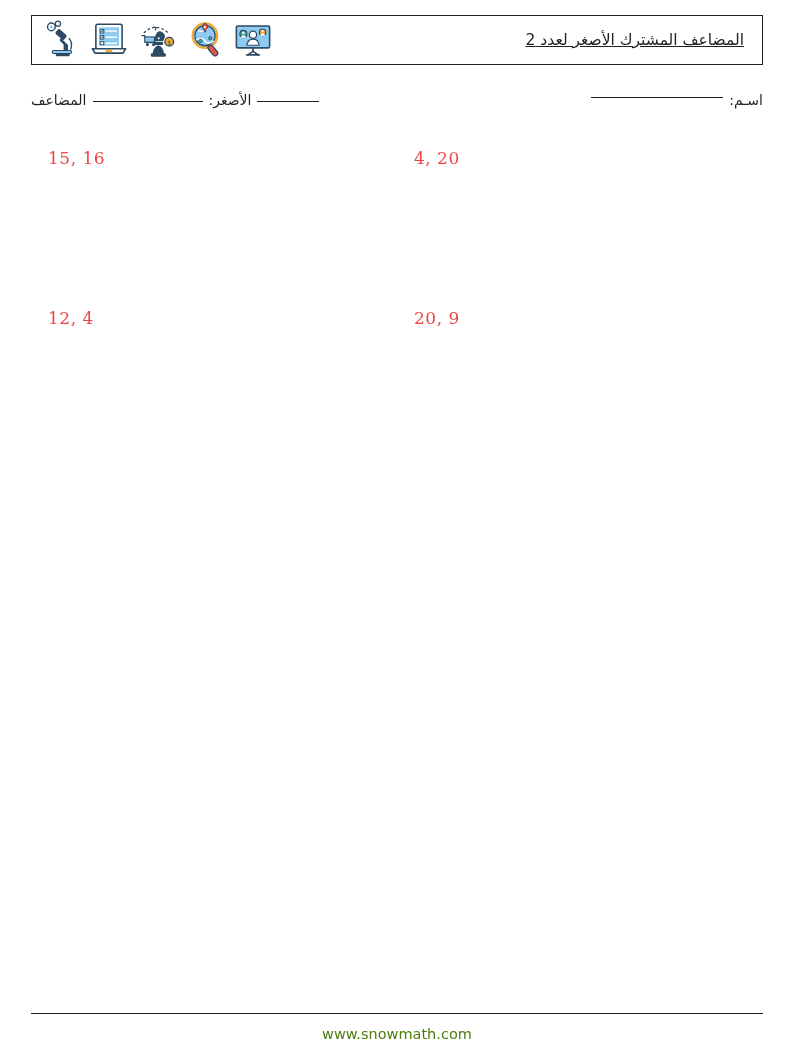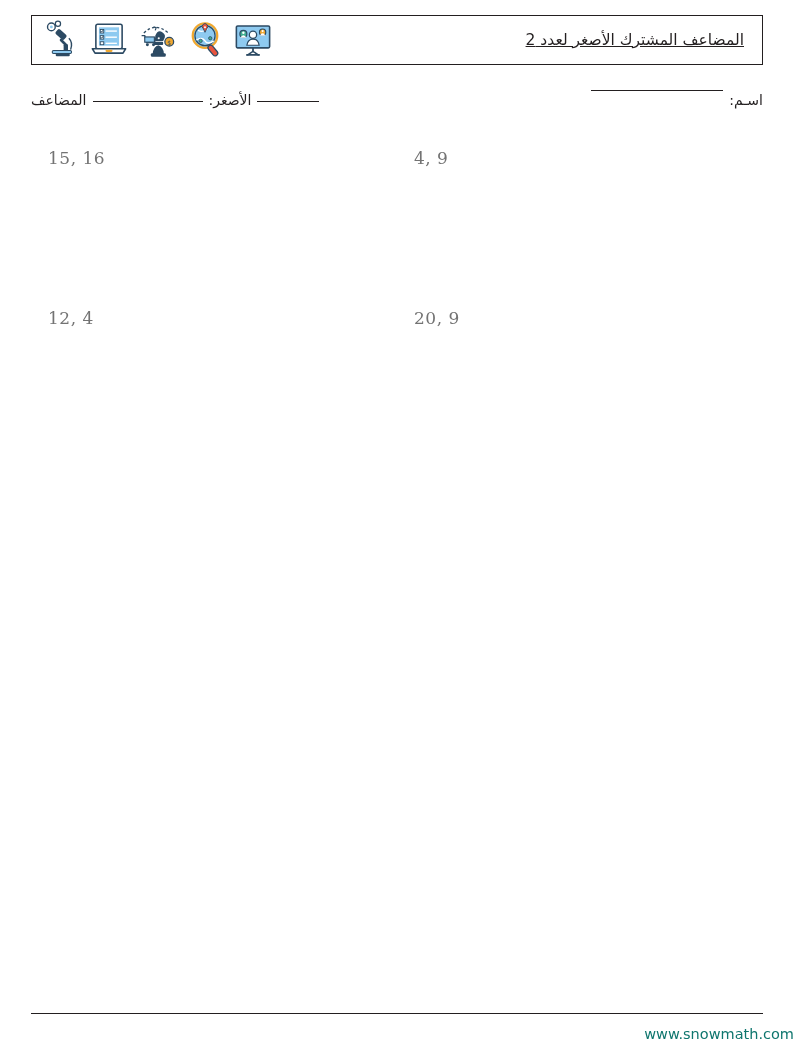--- a/index.html
+++ b/index.html
@@ -74,21 +74,21 @@
   }
   .info-left {
     position: absolute;
     right: 0px;
     top: 0px;
     direction: rtl;
     font-family: "DejaVu Sans", sans-serif;
     font-size: 14px;
     white-space: nowrap;
     display: flex;
-    align-items: flex-start;
+    align-items: center;
     gap: 6px;
   }
   .info-right {
     position: absolute;
     left: 0px;
     top: 0px;
     direction: rtl;
     font-family: "DejaVu Sans", sans-serif;
     font-size: 14px;
     white-space: nowrap;
@@ -132,45 +132,45 @@
   }
   .prow {
     position: relative;
     height: 160px;
   }
   .cell {
     position: absolute;
     top: 8px;
     font-family: "DejaVu Serif", serif;
     font-size: 17px;
-    color: #737373;
+    color: #ef4444;
     white-space: nowrap;
     letter-spacing: 0.5px;
   }
   .cell.left  { left: 17px; }
   .cell.right { left: 383px; }
 
   
   .footer-rule {
     position: absolute;
     left: 31px;
     top: 1012px;
     width: 732px;
     border-bottom: 1.6px solid #231f20;
     height: 1px;
   }
   .footer-text {
     position: absolute;
     left: 0;
     top: 1026px;
     width: 794px;
-    text-align: right;
+    text-align: center;
     font-family: "DejaVu Sans", sans-serif;
     font-size: 14.5px;
-    color: #0f766e;
+    color: #4d7c0f;
   }
 </style>
 </head>
 <body>
 
 <div class="page">
 
   <div class="header-box">
 
     <div class="header-icons">
@@ -263,21 +263,21 @@
       <span class="rule-md"></span>
       <span>المضاعف</span>
     </div>
 
   </div>
 
   <div class="problems">
 
     <div class="prow">
       <div class="cell left">15, 16</div>
-      <div class="cell right">4, 9</div>
+      <div class="cell right">4, 20</div>
     </div>
 
 
 
     <div class="prow">
       <div class="cell left">12, 4</div>
       <div class="cell right">20, 9</div>
     </div>
 
 

